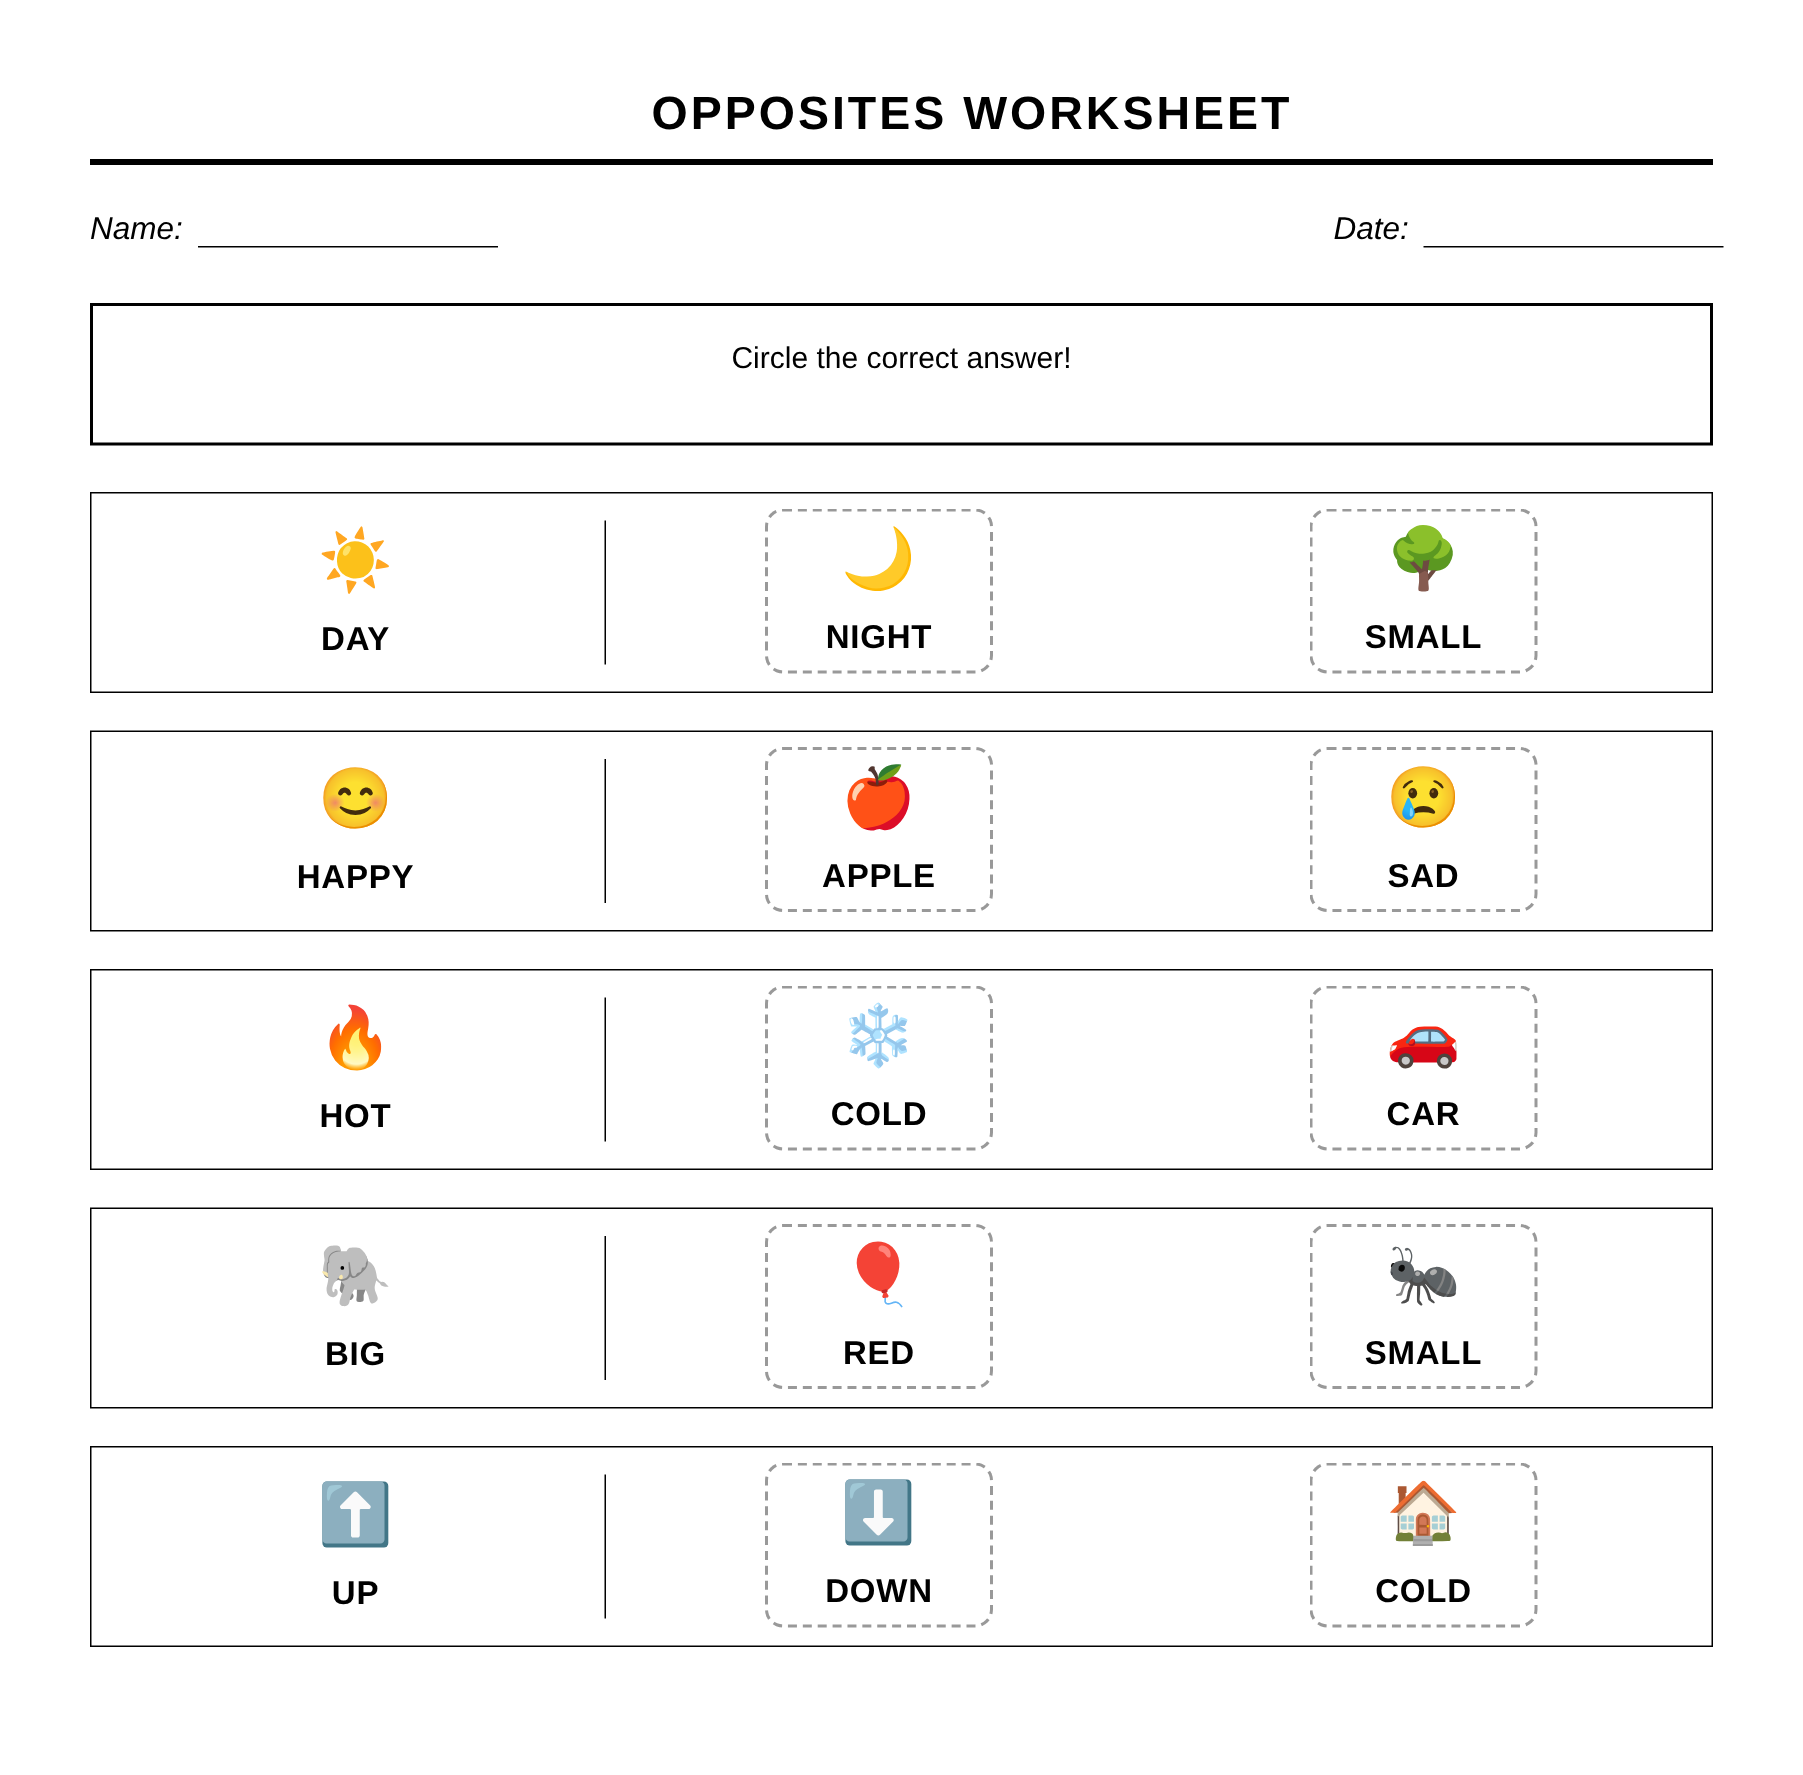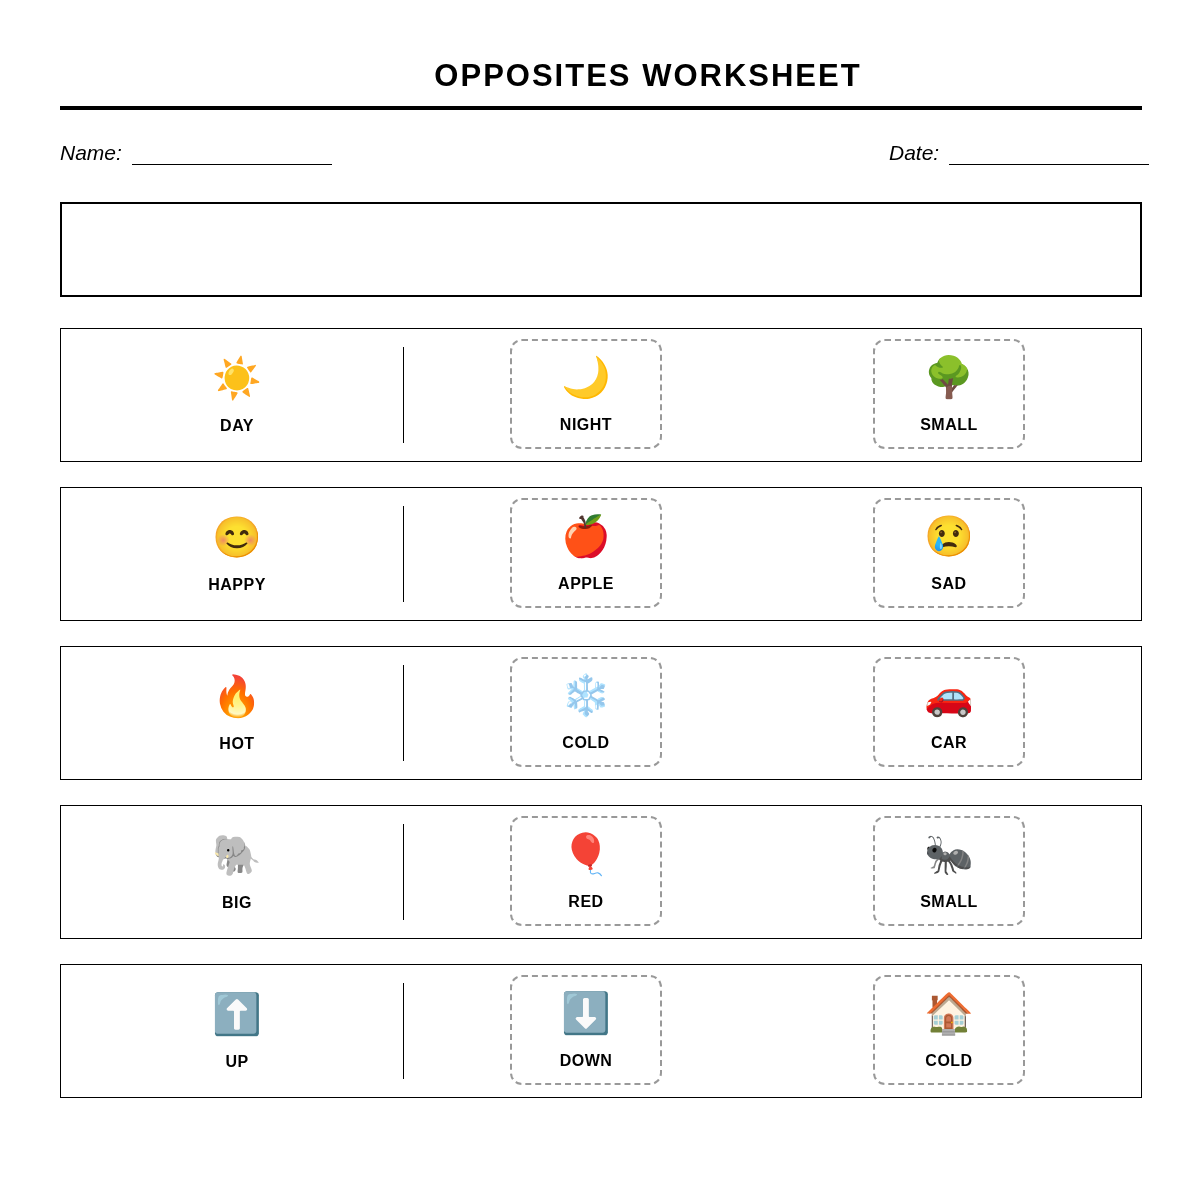--- a/index.html
+++ b/index.html
@@ -13,39 +13,40 @@
   .instructions { position: absolute; left: 60px; top: 202px; width: 1078px; height: 91px; border: 2px solid #000; text-align: center; font-size: 20px; line-height: 26px; box-sizing: content-box; }
   .instructions .inner { padding-top: 22px; }
   .row { position: absolute; left: 60px; width: 1080px; height: 132px; border: 1px solid #000; }
   .cell { position: absolute; top: 0; height: 132px; display: flex; flex-direction: column; align-items: center; justify-content: center; }
   .cell.prompt { left: 0; width: 352px; }
   .divider { position: absolute; left: 342px; top: 18px; width: 1px; height: 96px; background: #000; }
   .opt { position: absolute; top: 10px; width: 148px; height: 106px; border: 2px dashed #999; border-radius: 12px; display: flex; flex-direction: column; align-items: center; justify-content: center; }
   .opt.a { left: 449px; }
   .opt.b { left: 812px; }
   .emoji { font-size: 40px; line-height: 46px; height: 46px; }
-  .word { font-size: 16px; font-weight: bold; margin-top: 16px; letter-spacing: 0.5px; }
+  .word { font-size: 22px; font-weight: bold; margin-top: 16px; letter-spacing: 0.5px; }
 </style>
 </head>
 <body>
 
 <div class="title">OPPOSITES WORKSHEET</div>
 <div class="title-rule"></div>
 
 <div class="field name">
   <span>Name:</span>
   <span class="line"></span>
 </div>
 <div class="field date">
   <span>Date:</span>
   <span class="line"></span>
 </div>
 
 <div class="instructions">
   <div class="inner">
+    <div>Circle the correct answer!</div>
   </div>
 </div>
 
 <div id="rows">
     <div class="row" style="top: 328px;">
     <div class="cell prompt">
       <span class="emoji">☀️</span>
       <span class="word">DAY</span>
     </div>
     <div class="divider"></div>

